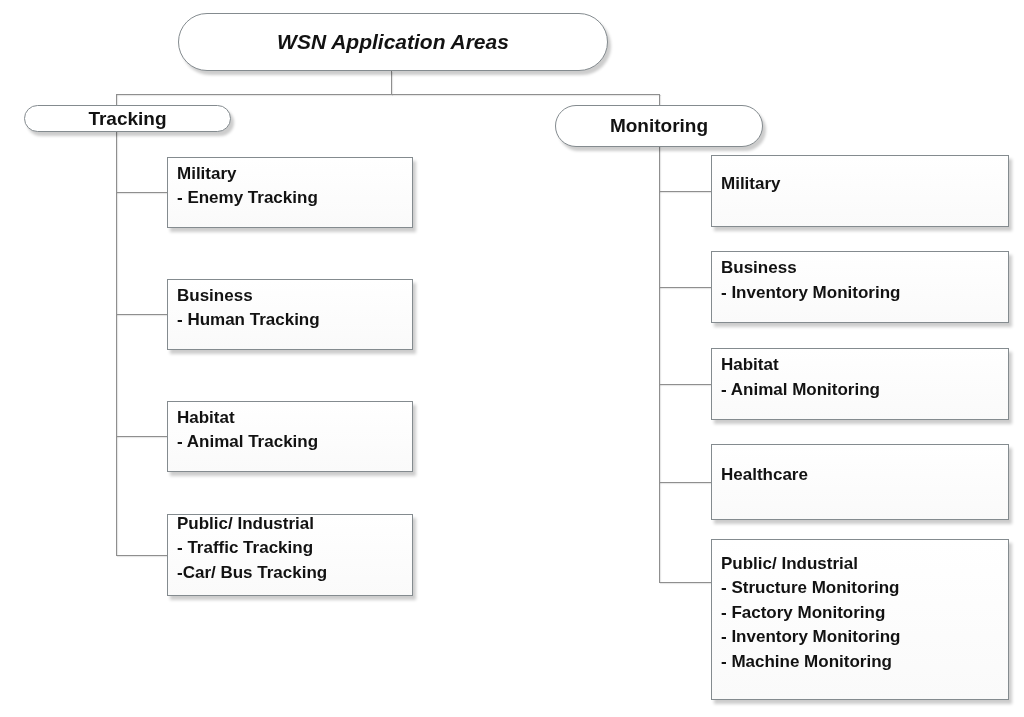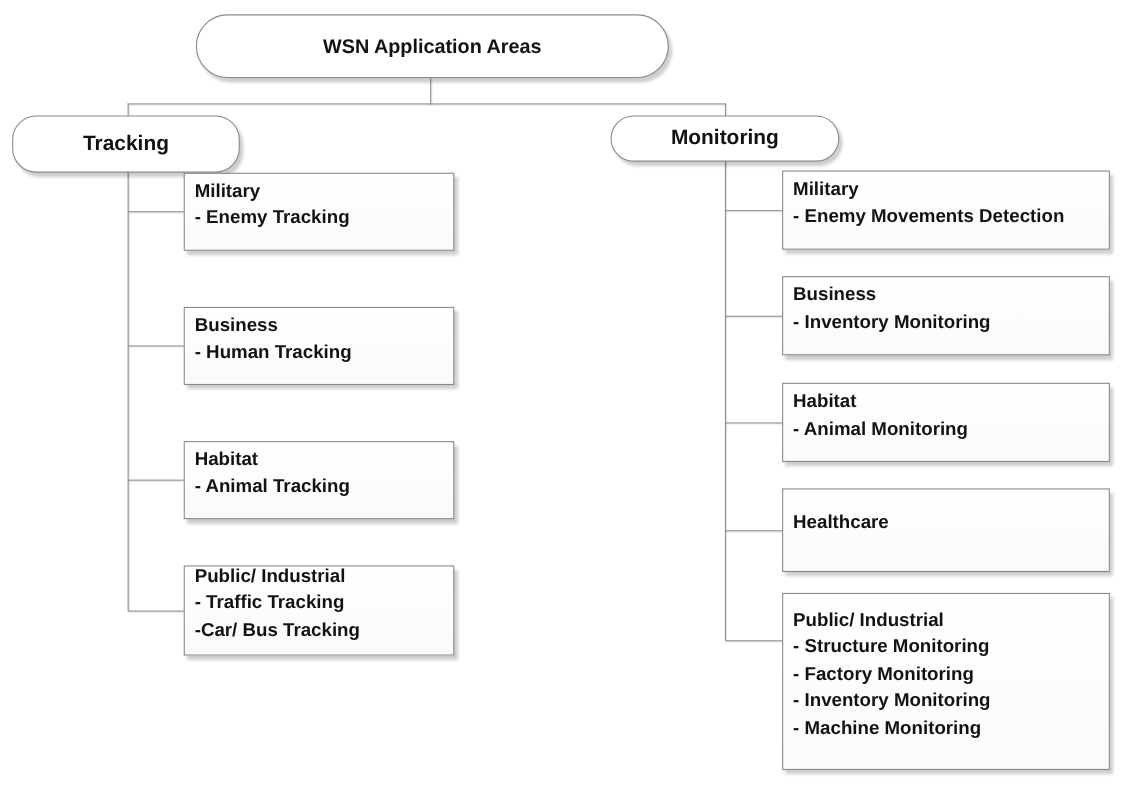--- a/index.html
+++ b/index.html
@@ -26,21 +26,22 @@
     border: 1px solid #848b8f;
     box-shadow: 3px 4px 3px rgba(0,0,0,0.20);
     box-sizing: border-box;
     z-index: 2;
   }
   .root {
     border-radius: 29px;
     display: flex;
     align-items: center;
     justify-content: center;
-    font-size: 18px;
+    font-size: 21px;
+    font-style: italic;
   }
   .pill {
     border-radius: 22px;
     display: flex;
     align-items: center;
     justify-content: center;
     font-size: 19px;
   }
   .box {
     display: flex;
@@ -71,21 +72,21 @@
   <div class="line h" style="left:659px; top:191px; width:52px;"></div>
   <div class="line h" style="left:659px; top:287px; width:52px;"></div>
   <div class="line h" style="left:659px; top:384px; width:52px;"></div>
   <div class="line h" style="left:659px; top:482px; width:52px;"></div>
   <div class="line h" style="left:659px; top:582px; width:52px;"></div>
 
   <div class="node root" style="left:178px; top:13px; width:430px; height:58px;">
     <span>WSN Application Areas</span>
   </div>
 
-  <div class="node pill" style="left:11px; top:105px; width:207px; height:52px;justify-content:center;">
+  <div class="node pill" style="left:24px; top:105px; width:207px; height:27px;justify-content:center;">
     <span>Tracking</span>
   </div>
   <div class="node pill" style="left:555px; top:105px; width:208px; height:42px;">
     <span>Monitoring</span>
   </div>
 
   <div class="node box" style="left:167px; top:157px; width:246px; height:71px;">
     <div class="t">Military</div>
     <div class="i">- Enemy Tracking</div>
   </div>
@@ -98,21 +99,20 @@
     <div class="i">- Animal Tracking</div>
   </div>
   <div class="node box" style="left:167px; top:514px; width:246px; height:82px;">
     <div class="t">Public/ Industrial</div>
     <div class="i">- Traffic Tracking</div>
     <div class="i">-Car/ Bus Tracking</div>
   </div>
 
   <div class="node box" style="left:711px; top:155px; width:298px; height:72px;">
     <div class="t">Military</div>
-    <div class="i">- Enemy Movements Detection</div>
   </div>
   <div class="node box" style="left:711px; top:251px; width:298px; height:72px;">
     <div class="t">Business</div>
     <div class="i">- Inventory Monitoring</div>
   </div>
   <div class="node box" style="left:711px; top:348px; width:298px; height:72px;">
     <div class="t">Habitat</div>
     <div class="i">- Animal Monitoring</div>
   </div>
   <div class="node box" style="left:711px; top:444px; width:298px; height:76px;">

